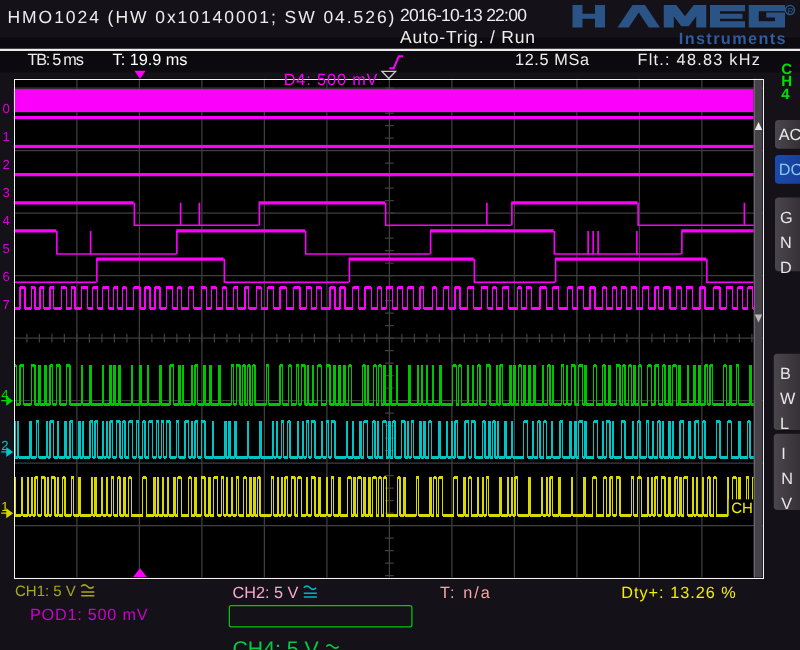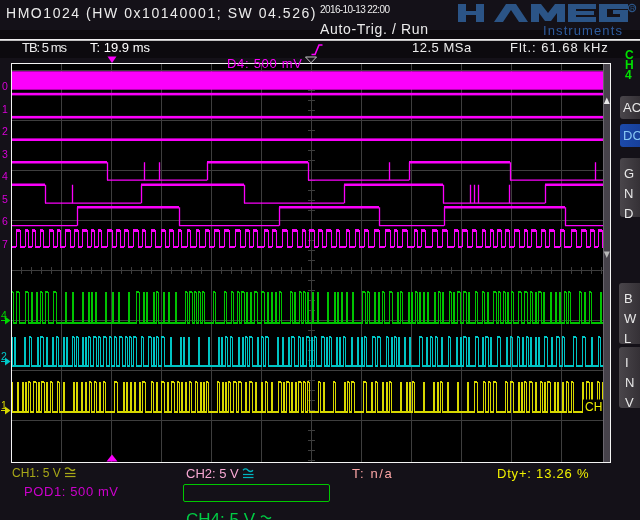--- a/index.html
+++ b/index.html
@@ -86,29 +86,29 @@
     <text x="1" y="409" font-size="10.5" fill="#d8d800" font-family="Liberation Sans">1</text>
     <line x1="1" y1="410.5" x2="8" y2="410.5" stroke="#d8d800"></line>
     <polygon points="5,406.5 5,414.5 10.5,410.5" fill="#d8d800"></polygon>
   <path d="M311.5,54.5h3.5l4,-9.5h3.5" stroke="#fb00fb" stroke-width="1.6" fill="none"></path>
   <path d="M458,4h8v7h10v-7h8v18h-8v-7h-10v7h-8zM506,4h10l12,18h-9l-8,-12l-8,12h-9zM531,4h10l7,9l7,-9h10v18h-8v-9l-6,8h-6l-6,-8v9h-8zM568,4h28v5h-20v2h18v4h-18v2h20v5h-28zM599,4h29v5h-21v8h13v-3h-7v-4h15v12h-29z" fill="#2b5486"></path>
     <circle cx="632" cy="8" r="3.6" fill="none" stroke="#2b5486" stroke-width="1.2"></circle>
     <text x="630" y="11" font-size="7" fill="#2b5486" font-family="Liberation Sans">R</text>
 </svg>
 
 <div class="t" style="left:6px;top:5px;font-size:14px;color:#ececec;letter-spacing:1.55px">HMO1024 (HW 0x10140001; SW 04.526)</div>
-<div class="t" style="left:320px;top:4px;font-size:10px;color:#ececec;letter-spacing:-.6px">2016-10-13 22:00</div>
+<div class="t" style="left:320px;top:4px;font-size:14px;color:#ececec;letter-spacing:-.6px">2016-10-13 22:00</div>
 <div class="t" style="left:320px;top:21px;font-size:14px;color:#ececec;letter-spacing:.65px">Auto-Trig. / Run</div>
-<div class="t" style="left:543px;top:23px;font-size:13px;font-weight:normal;color:#2e5c9e;letter-spacing:1.1px">Instruments</div>
+<div class="t" style="left:543px;top:23px;font-size:13px;font-weight:bold;color:#2e5c9e;letter-spacing:1.1px">Instruments</div>
 
 <div class="t" style="left:22px;top:40px;font-size:13px;color:#ececec;letter-spacing:-1px">TB: 5 ms</div>
 <div class="t" style="left:90px;top:40px;font-size:13px;color:#ffffff">T: 19.9 ms</div>
 <div class="t" style="left:227px;top:56px;font-size:13px;color:#fb00fb;letter-spacing:.7px">D4: 500 mV</div>
 <div class="t" style="left:412px;top:40px;font-size:13px;color:#ececec;letter-spacing:.5px">12.5 MSa</div>
-<div class="t" style="left:510px;top:40px;font-size:13px;color:#ececec;letter-spacing:1px">Flt.: 61.68 kHz</div>
+<div class="t" style="left:510px;top:40px;font-size:13px;color:#ececec;letter-spacing:1px">Flt.: 48.83 kHz</div>
 
 <div class="t" style="left:12px;top:466px;font-size:12px;color:#a8a818">CH1: 5 V <svg width="13" height="12" viewBox="0 0 13 12" style="vertical-align:-1px">
       <path d="M1,3.2 Q3.5,0.6 6,3.2 Q8.5,5.8 11,3.2" stroke="#a8a818" fill="none" stroke-width="1.3"></path>
       <line x1="1" y1="7.5" x2="11.5" y2="7.5" stroke="#a8a818" stroke-width="1.2"></line>
       <line x1="1" y1="10.5" x2="11.5" y2="10.5" stroke="#a8a818" stroke-width="1.2"></line>
     </svg></div>
 <div class="t" style="left:186px;top:466px;font-size:13px;color:#f9a8d4">CH2: 5 V <svg width="13" height="12" viewBox="0 0 13 12" style="vertical-align:-1px">
       <path d="M1,3.2 Q3.5,0.6 6,3.2 Q8.5,5.8 11,3.2" stroke="#00b4c0" fill="none" stroke-width="1.3"></path>
       <line x1="1" y1="7.5" x2="11.5" y2="7.5" stroke="#00b4c0" stroke-width="1.2"></line>
       <line x1="1" y1="10.5" x2="11.5" y2="10.5" stroke="#00b4c0" stroke-width="1.2"></line>

